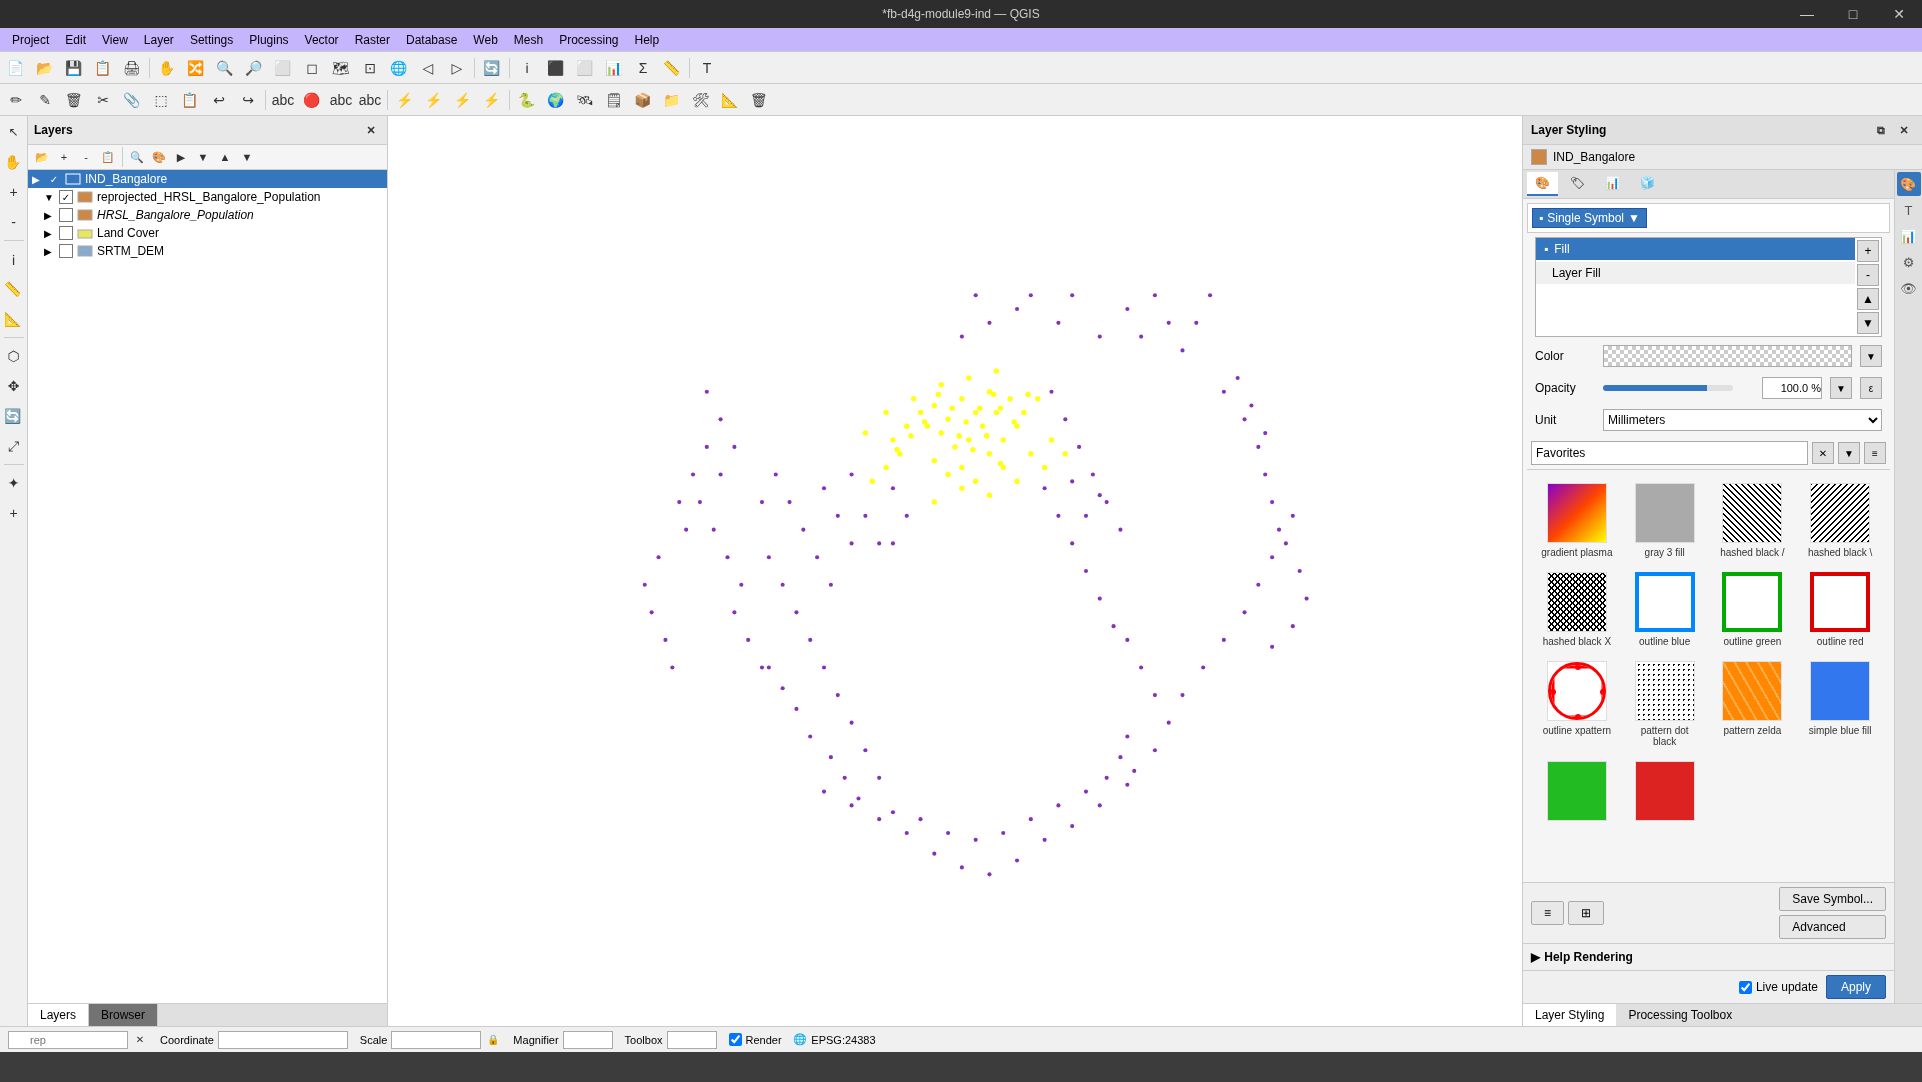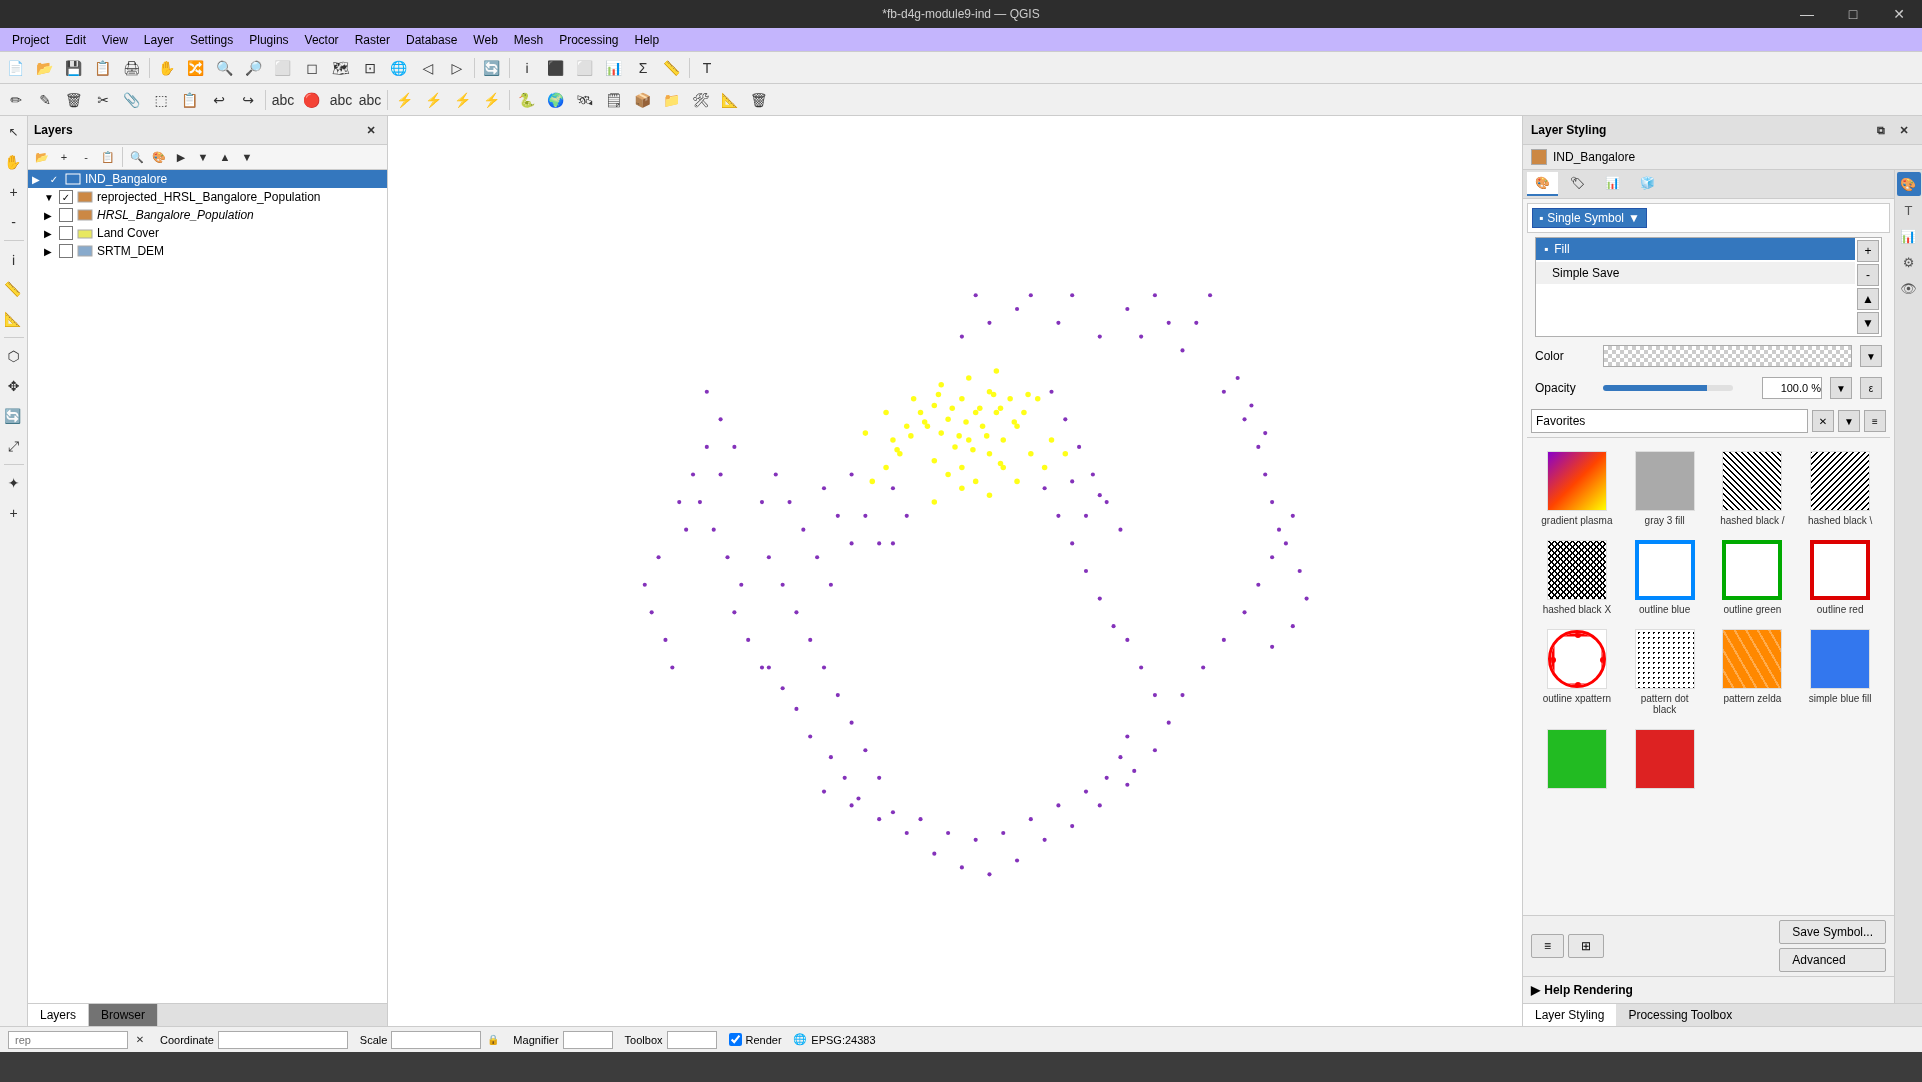--- a/index.html
+++ b/index.html
@@ -383,21 +383,21 @@
     }
     .status-field {
       display: flex;
       align-items: center;
       gap: 4px;
     }
     .status-input {
       height: 18px;
       border: 1px solid #aaa;
       font-size: 11px;
-      padding: 0 6px;
+      padding: 0 21px;
       background: #fff;
     }
 
     
     #layers-bottom {
       border-top: 1px solid #ccc;
       display: flex;
       background: #e0e0e0;
     }
     .layers-bottom-tab {
@@ -1033,21 +1033,21 @@
 
           <div class="symbol-section-border">
             <div class="symbol-list-area">
 
               <div class="fill-layer-row">
                 <span style="margin-right:6px;">▪</span>
                 <span>Fill</span>
               </div>
 
               <div class="fill-sub-row">
-                <span>Simple Save</span>
+                <span>Layer Fill</span>
               </div>
             </div>
 
             <div class="fill-action-row">
               <div class="fill-action-btn">+</div>
               <div class="fill-action-btn">-</div>
               <div class="fill-action-btn">▲</div>
               <div class="fill-action-btn">▼</div>
             </div>
           </div>
@@ -1059,20 +1059,29 @@
           </div>
 
           <div class="prop-row">
             <span class="prop-label">Opacity</span>
             <div style="flex:1;height:6px;background:linear-gradient(to right, #3477be 80%, #e0e0e0 80%);border-radius:3px;cursor:pointer;"></div>
             <input class="opacity-input" value="100.0 %" style="width: 60px; height: 22px; border: 1px solid rgb(170, 170, 170); font-size: 11px; text-align: right; margin-left: 21px;">
             <div class="color-btn">▼</div>
             <div class="color-btn">ε</div>
           </div>
 
+          <div class="prop-row">
+            <span class="prop-label">Unit</span>
+            <select class="unit-select">
+              <option>Millimeters</option>
+              <option>Pixels</option>
+              <option>Points</option>
+              <option>Map Units</option>
+            </select>
+          </div>
 
           <div id="favorites-bar">
             <input id="favorites-search" placeholder="Favorites" type="text" value="Favorites" style="">
             <div class="color-btn">✕</div>
             <div class="color-btn">▼</div>
             <div class="color-btn">≡</div>
           </div>
 
           <div id="symbol-grid">
 
@@ -1194,20 +1203,27 @@
           </div>
         </div>
 
         <div id="layer-rendering">
           <div class="section-header">
             <span>▶</span>
             <span>Help Rendering</span>
           </div>
         </div>
 
+        <div id="apply-row">
+          <div style="display:flex;align-items:center;gap:4px;">
+            <input type="checkbox" checked="" style="">
+            <span>Live update</span>
+          </div>
+          <button class="apply-btn">Apply</button>
+        </div>
 
       </div>
 
       <div id="styling-icon-bar">
         <div class="style-icon-btn active">🎨</div>
         <div class="style-icon-btn">T</div>
         <div class="style-icon-btn">📊</div>
         <div class="style-icon-btn">⚙</div>
         <div class="style-icon-btn">👁</div>
       </div>

